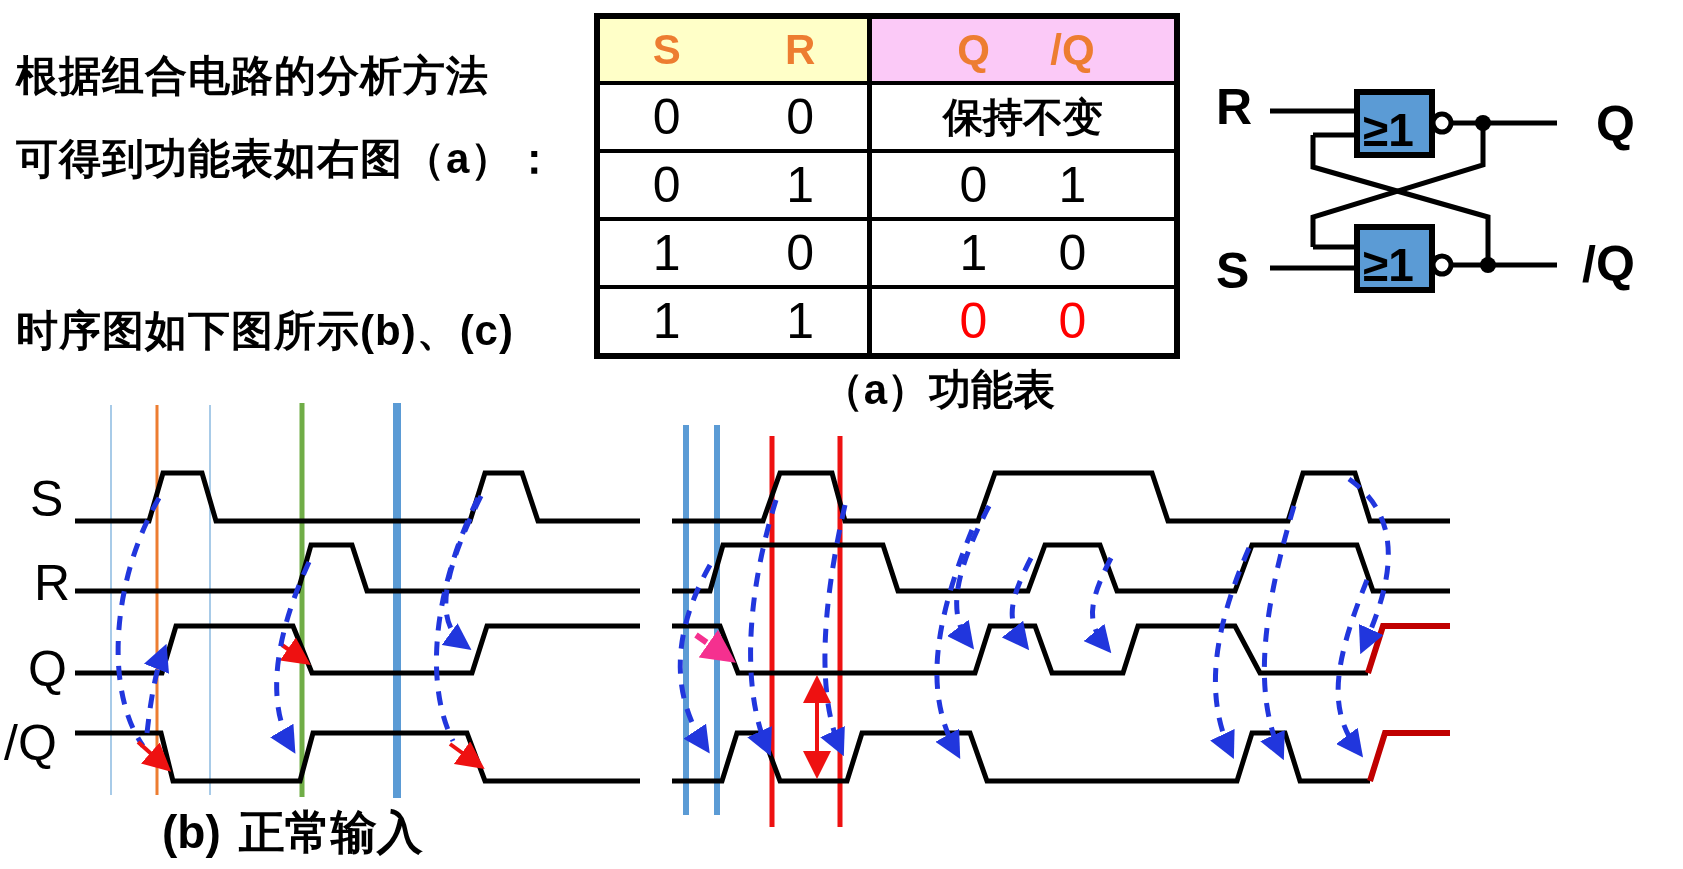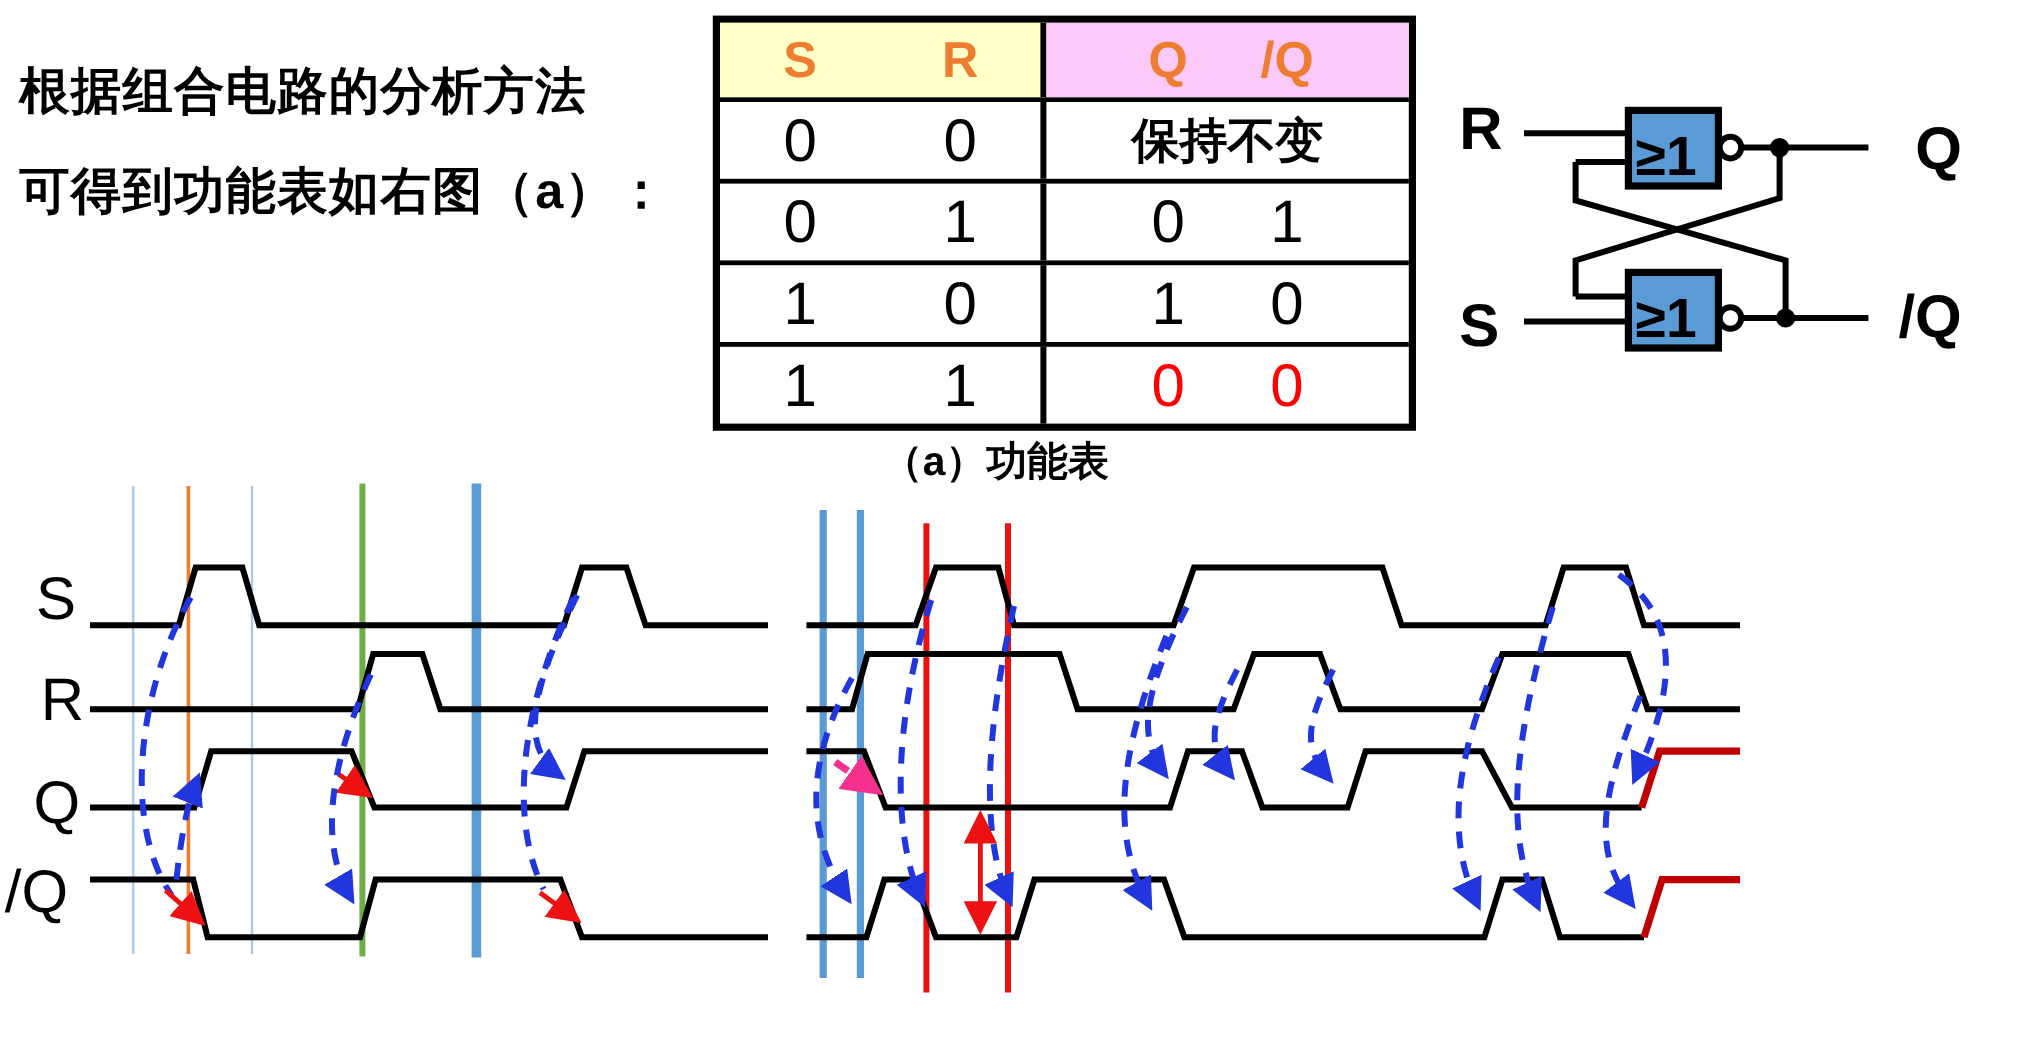--- a/index.html
+++ b/index.html
@@ -17,37 +17,38 @@
   .tcell{display:flex;align-items:center;box-sizing:border-box;}
   .tcell.left{width:272px;border-right:5px solid #000;}
   .tcell.right{flex:1;padding:0 52px;}
   .tcell span{flex:1;text-align:center;font-size:50px;color:#000;}
   .tcell .hdr{font-size:42px;color:#ed7d31;font-weight:bold;}
   .yellow{background:#ffffc8;}
   .pink{background:#fbc9f7;}
   .hold{font-weight:bold;font-size:40px !important;}
   .redtxt{color:#ff0000 !important;}
   .cap{position:absolute;color:#000;white-space:nowrap;}
-  #cap-a{left:735px;top:362px;width:320px;text-align:left;font-size:34px;font-weight:bold;}
+  #cap-a{left:735px;top:362px;width:320px;text-align:right;font-size:42px;font-weight:bold;}
   #cap-b{left:162px;top:802px;font-size:46px;font-weight:bold;}
   #cap-b .sp{margin-left:18px;}
   #cap-c{left:832px;top:804px;font-size:48px;}
   #cap-c .redcap{color:#ff0000;margin-left:24px;letter-spacing:2px;}
   text{font-family:"Liberation Sans","DejaVu Sans",sans-serif;}
   .siglabel{font-size:50px;fill:#000;}
   .cirlabel{font-size:50px;font-weight:bold;fill:#000;}
   .gatelabel{font-size:46px;font-weight:bold;fill:#000;}
 </style>
 </head>
 <body>
 
 <div id="canvas">
 
   <div class="intro-line" style="top:48px">根据组合电路的分析方法</div>
   <div class="intro-line" style="top:131px">可得到功能表如右图（a）：</div>
+  <div class="intro-line" style="top:303px">时序图如下图所示(b)、(c)</div>
 
   <svg id="scene" width="1683" height="869">
     <defs>
       <marker id="mb" viewBox="0 0 10 10" refX="7.5" refY="5" markerWidth="5.4" markerHeight="5.4" orient="auto-start-reverse">
           <path d="M0,0 L10,5 L0,10 z" fill="#2136dd"></path>
         </marker>
       <marker id="mr" viewBox="0 0 10 10" refX="7.5" refY="5" markerWidth="7" markerHeight="7" orient="auto-start-reverse">
           <path d="M0,0 L10,5 L0,10 z" fill="#ee1111"></path>
         </marker>
       <marker id="mp" viewBox="0 0 10 10" refX="7.5" refY="5" markerWidth="5.6" markerHeight="5.6" orient="auto-start-reverse">
@@ -171,14 +172,17 @@
         <span>1</span>
       </div>
       <div class="tcell right">
         <span class="redtxt">0</span>
         <span class="redtxt">0</span>
       </div>
     </div>
   </div>
 
   <div class="cap" id="cap-a">（a）功能表</div>
+  <div class="cap" id="cap-b">
+    <span>(b)</span><span class="sp">正常输入</span>
+  </div>
 
 </div>
 
 </body></html>

